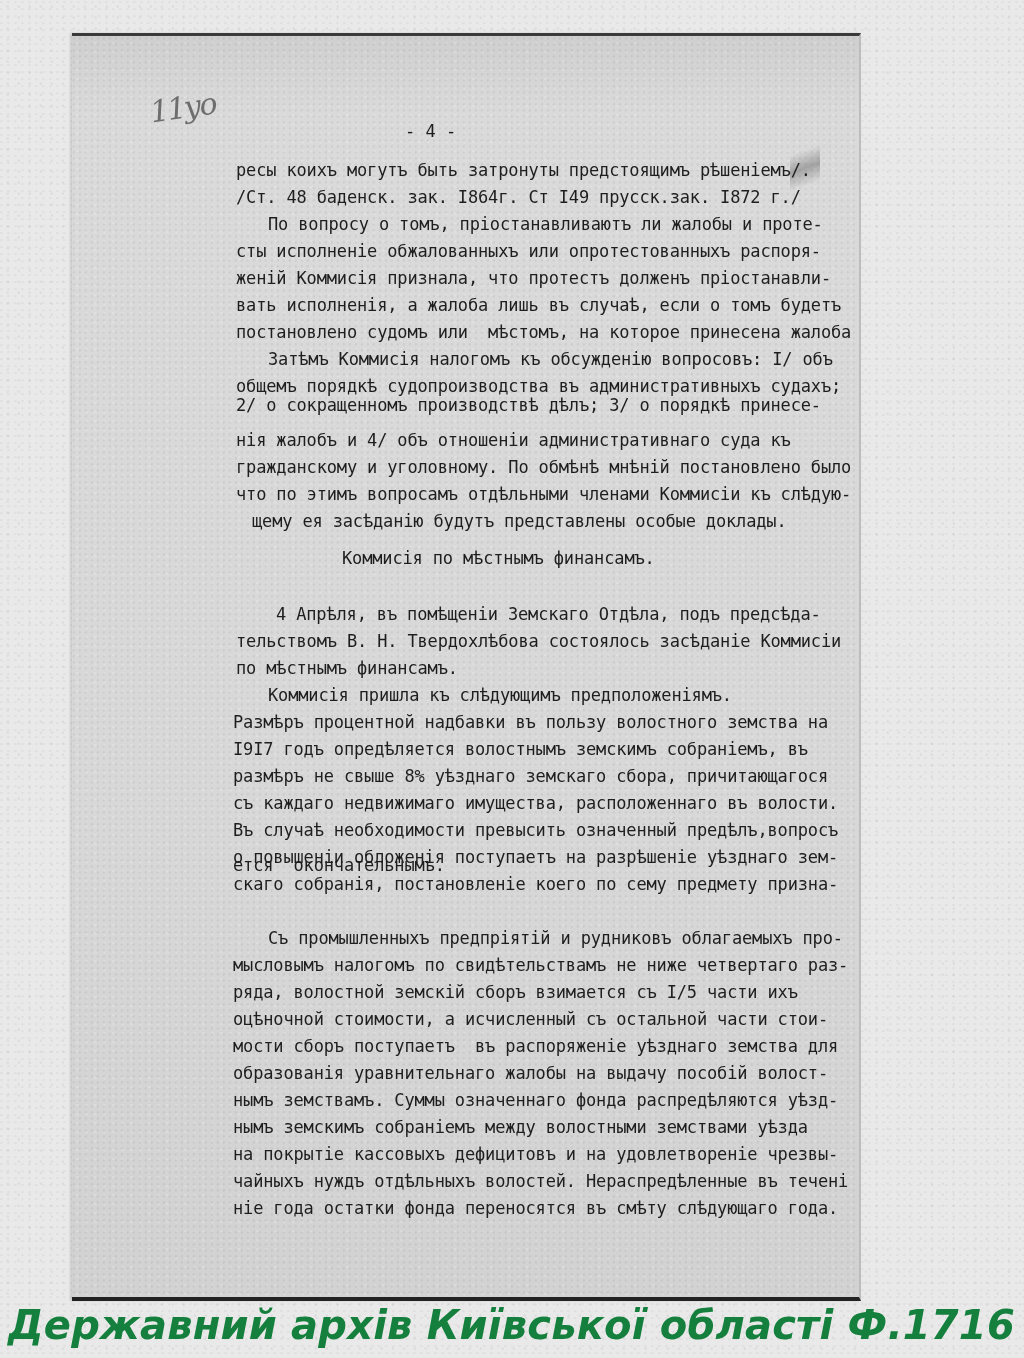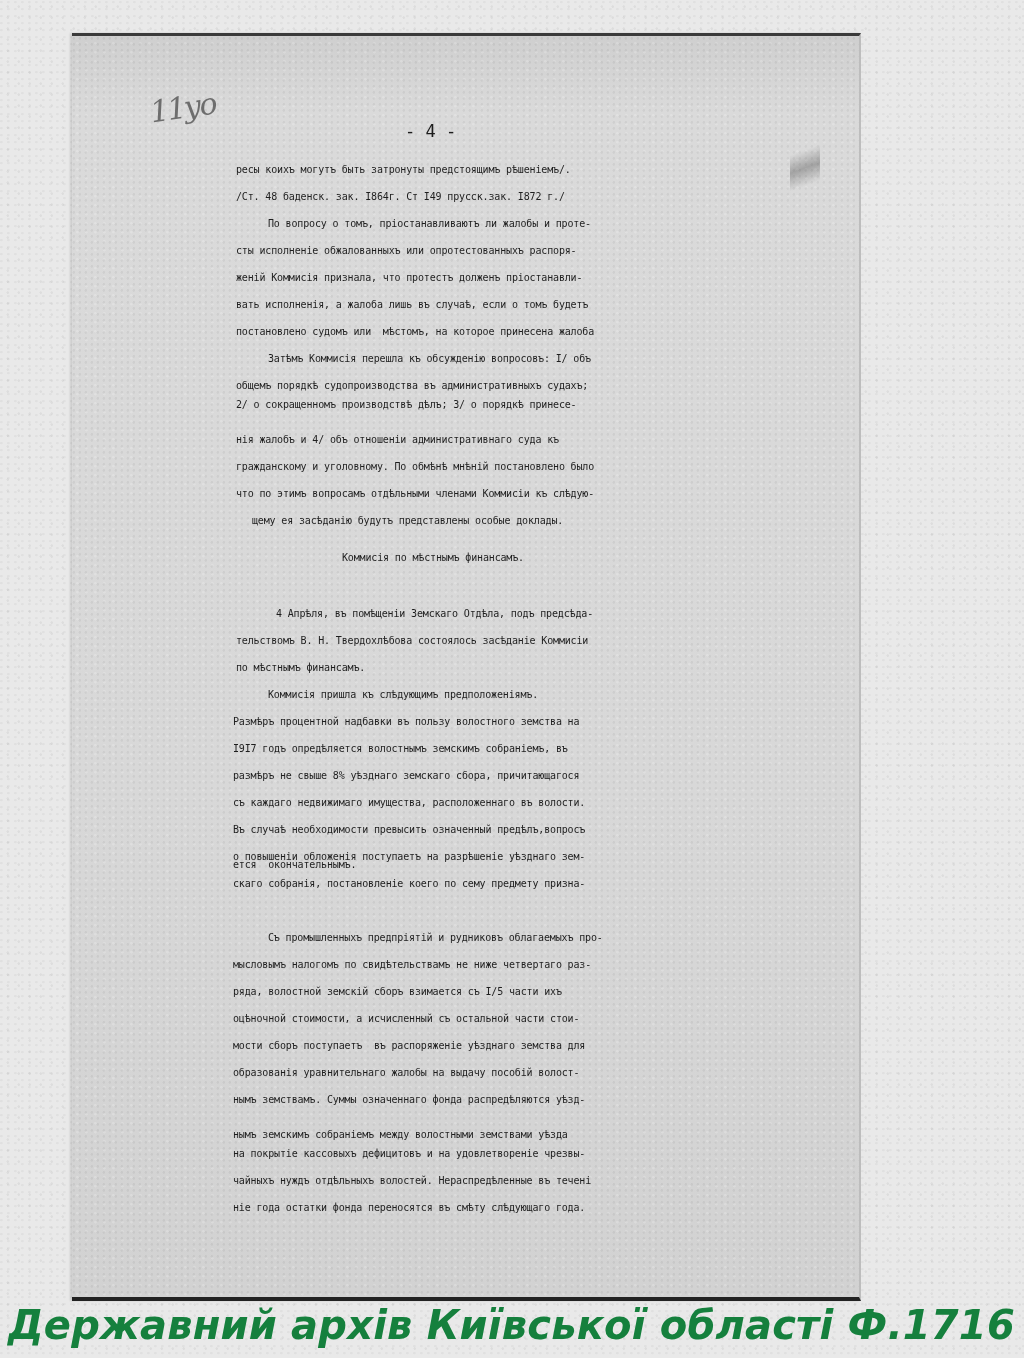--- a/index.html
+++ b/index.html
@@ -27,21 +27,21 @@
   }
   .handwritten {
     position: absolute; left: 150px; top: 90px; font-family: "DejaVu Serif", serif;
     font-style: italic; font-size: 30px; color: #6d6d6d; transform: rotate(-8deg);
     letter-spacing: -2px;
   }
   .page-num {
     position: absolute; left: 405px; top: 121px; font-size: 17px; color: #1d1d1d;
   }
   .line {
-    position: absolute; font-size: 10px; color: #1e1e1e; white-space: pre;
+    position: absolute; font-size: 17px; color: #1e1e1e; white-space: pre;
     letter-spacing: -0.15px; line-height: 20px;
   }
   .tear {
     position: absolute; left: 790px; top: 128px; width: 30px; height: 80px;
     background: linear-gradient(160deg, transparent 30%, rgba(0,0,0,0.25) 50%, transparent 70%);
   }
   .footer-caption {
     position: absolute; left: 8px; top: 1302px;
     font-family: "DejaVu Sans", sans-serif; font-weight: bold; font-style: italic;
     font-size: 40px; color: #15803d; letter-spacing: 0.2px;
@@ -57,21 +57,21 @@
 <div class="page-num">- 4 -</div>
 
 <div id="text-layer">
     <div class="line" style="left: 236px; top: 160px;">ресы коихъ могутъ быть затронуты предстоящимъ рѣшеніемъ/.</div>
     <div class="line" style="left: 236px; top: 187px;">/Ст. 48 баденск. зак. I864г. Ст I49 прусск.зак. I872 г./</div>
     <div class="line" style="left: 268px; top: 214px;">По вопросу о томъ, пріостанавливаютъ ли жалобы и проте-</div>
     <div class="line" style="left: 236px; top: 241px;">сты исполненіе обжалованныхъ или опротестованныхъ распоря-</div>
     <div class="line" style="left: 236px; top: 268px;">женій Коммисія признала, что протестъ долженъ пріостанавли-</div>
     <div class="line" style="left: 236px; top: 295px;">вать исполненія, а жалоба лишь въ случаѣ, если о томъ будетъ</div>
     <div class="line" style="left: 236px; top: 322px;">постановлено судомъ или  мѣстомъ, на которое принесена жалоба</div>
-    <div class="line" style="left: 268px; top: 349px;">Затѣмъ Коммисія перешла къ обсужденію вопросовъ: I/ объ</div>
+    <div class="line" style="left: 268px; top: 349px;">Затѣмъ Коммисія налогомъ къ обсужденію вопросовъ: I/ объ</div>
     <div class="line" style="left: 236px; top: 376px;">общемъ порядкѣ судопроизводства въ административныхъ судахъ;</div>
     <div class="line" style="left: 236px; top: 395px;">2/ о сокращенномъ производствѣ дѣлъ; 3/ о порядкѣ принесе-</div>
     <div class="line" style="left: 236px; top: 430px; text-align: right;">нія жалобъ и 4/ объ отношеніи административнаго суда къ</div>
     <div class="line" style="left: 236px; top: 457px;">гражданскому и уголовному. По обмѣнѣ мнѣній постановлено было</div>
     <div class="line" style="left: 236px; top: 484px;">что по этимъ вопросамъ отдѣльными членами Коммисіи къ слѣдую-</div>
     <div class="line" style="left: 236px; top: 511px; padding-left: 16px;">щему ея засѣданію будутъ представлены особые доклады.</div>
     <div class="line" style="left: 342px; top: 548px;">Коммисія по мѣстнымъ финансамъ.</div>
     <div class="line" style="left: 276px; top: 604px;">4 Апрѣля, въ помѣщеніи Земскаго Отдѣла, подъ предсѣда-</div>
     <div class="line" style="left: 236px; top: 631px;">тельствомъ В. Н. Твердохлѣбова состоялось засѣданіе Коммисіи</div>
     <div class="line" style="left: 236px; top: 658px;">по мѣстнымъ финансамъ.</div>
@@ -84,19 +84,19 @@
     <div class="line" style="left: 233px; top: 847px;">о повышеніи обложенія поступаетъ на разрѣшеніе уѣзднаго зем-</div>
     <div class="line" style="left: 233px; top: 874px;">скаго собранія, постановленіе коего по сему предмету призна-</div>
     <div class="line" style="left: 233px; top: 855px;">ется  окончательнымъ.</div>
     <div class="line" style="left: 268px; top: 928px;">Съ промышленныхъ предпріятій и рудниковъ облагаемыхъ про-</div>
     <div class="line" style="left: 233px; top: 955px;">мысловымъ налогомъ по свидѣтельствамъ не ниже четвертаго раз-</div>
     <div class="line" style="left: 233px; top: 982px;">ряда, волостной земскій сборъ взимается съ I/5 части ихъ</div>
     <div class="line" style="left: 233px; top: 1009px;">оцѣночной стоимости, а исчисленный съ остальной части стои-</div>
     <div class="line" style="left: 233px; top: 1036px;">мости сборъ поступаетъ  въ распоряженіе уѣзднаго земства для</div>
     <div class="line" style="left: 233px; top: 1063px;">образованія уравнительнаго жалобы на выдачу пособій волост-</div>
     <div class="line" style="left: 233px; top: 1090px;">нымъ земствамъ. Суммы означеннаго фонда распредѣляются уѣзд-</div>
-    <div class="line" style="left: 233px; top: 1117px; margin-top: 8px;">нымъ земскимъ собраніемъ между волостными земствами уѣзда</div>
+    <div class="line" style="left: 233px; top: 1117px;">нымъ земскимъ собраніемъ между волостными земствами уѣзда</div>
     <div class="line" style="left: 233px; top: 1144px;">на покрытіе кассовыхъ дефицитовъ и на удовлетвореніе чрезвы-</div>
     <div class="line" style="left: 233px; top: 1171px;">чайныхъ нуждъ отдѣльныхъ волостей. Нераспредѣленные въ течені</div>
     <div class="line" style="left: 233px; top: 1198px;">ніе года остатки фонда переносятся въ смѣту слѣдующаго года.</div>
   </div>
 
 <div class="footer-caption">Державний архів Київської області Ф.1716</div>
 
 </body></html>

